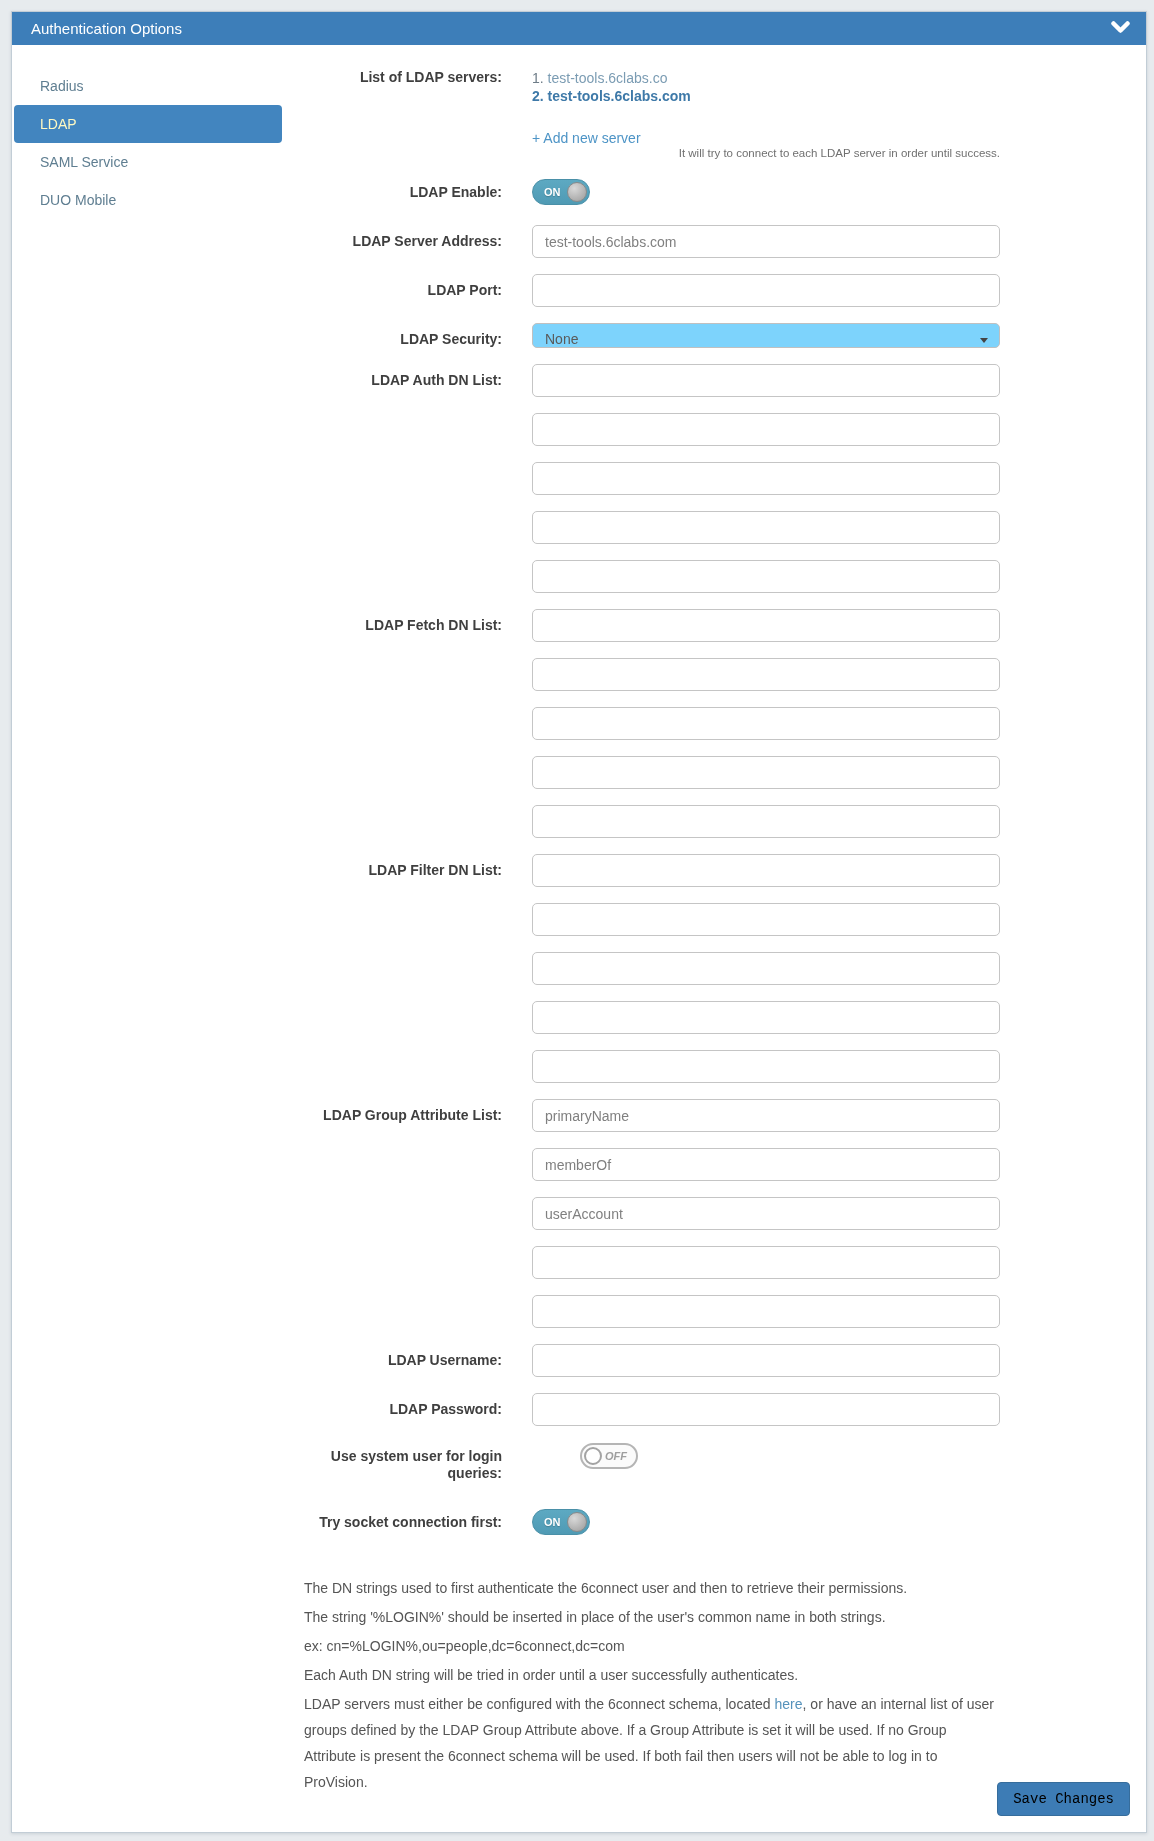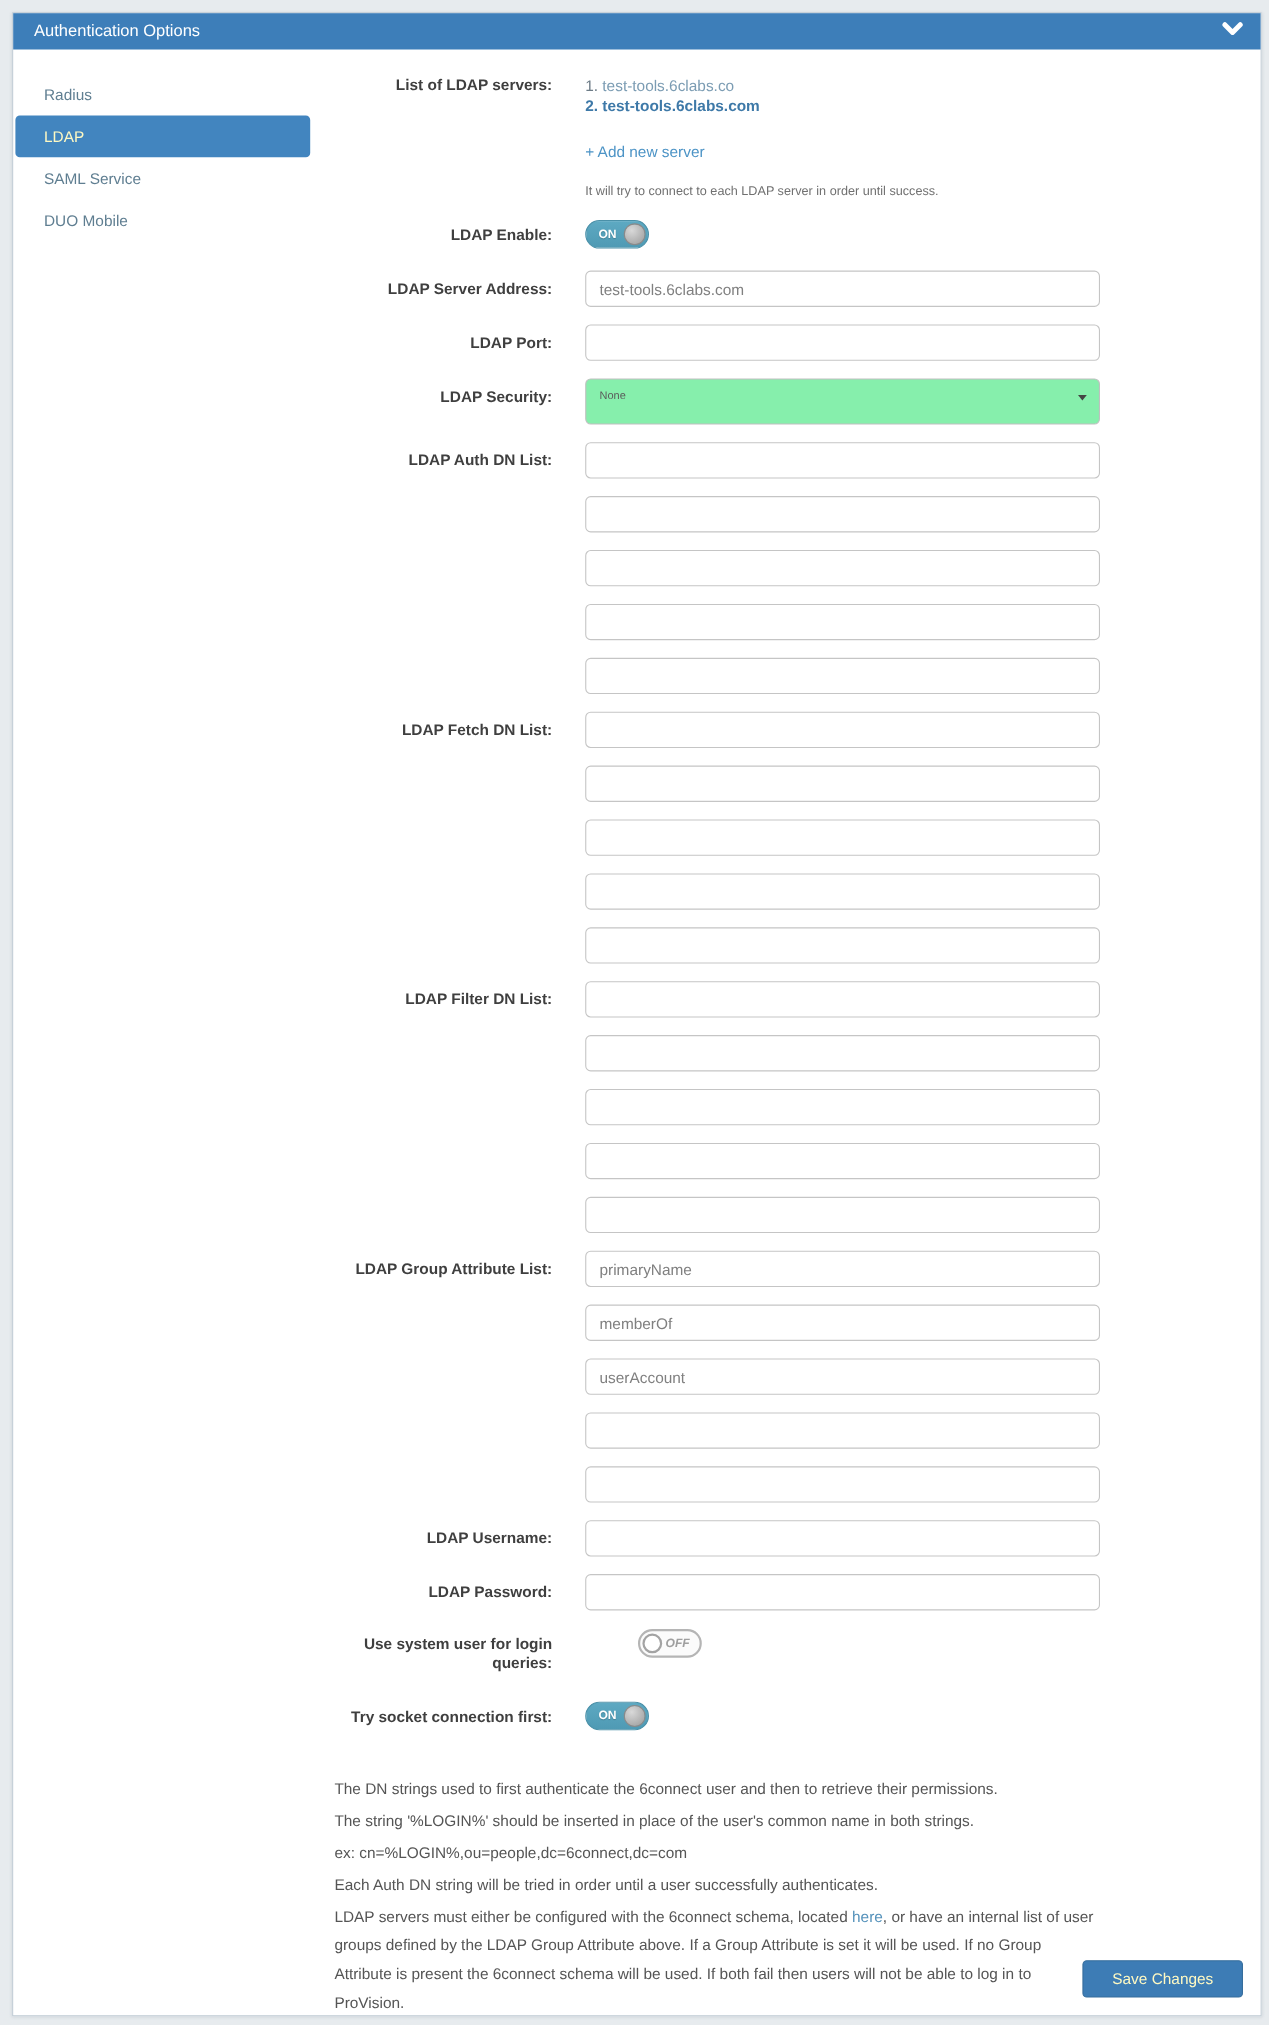--- a/index.html
+++ b/index.html
@@ -44,40 +44,40 @@
   .flabel.vtop { padding-top:0px; }
   .flabel.vtoggle { padding-top:5px; }
   .ffield { margin-left:30px; width:468px; position:relative; }
 
   input.tin {
     width:100%; height:33px; border:1px solid #c5c5c5; border-radius:5px;
     padding:0 12px; font-size:14px; color:#808080; background:#fff;
     font-family:"Liberation Sans", sans-serif; outline:none;
   }
   .selectbox {
-    width:100%; height:42px; border:1px solid #c0c0c0; border-radius:5px;
-    padding:0 12px; font-size:10px; color:#5a5a5a; background:#86efac;
+    width:100%; height:25px; border:1px solid #c0c0c0; border-radius:5px;
+    padding:0 12px; font-size:14px; color:#5a5a5a; background:#7dd3fc;
     line-height:31px; cursor:pointer; position:relative;
   }
   .caret {
     position:absolute; right:11px; top:14px; width:0; height:0;
     border-left:4px solid transparent; border-right:4px solid transparent;
     border-top:5px solid #444;
   }
 
   
   .srv-line { font-size:14px; line-height:18px; }
   .srv-line .num { color:#6d7c87; }
   .srv-link { color:#7b9cb3; text-decoration:none; cursor:pointer; }
   .srv-line.bold .num, .srv-line.bold .srv-link { color:#3e79a8; font-weight:bold; }
   .add-link {
     display:inline-block; margin-top:25px; font-size:14px;
     color:#4d94c6; text-decoration:none; cursor:pointer;
   }
-  .srv-note { margin-top:20px; font-size:11.5px; color:#707070; }
+  .srv-note { font-size:11.5px; color:#707070;text-align:right; }
 
   
   .toggle { position:relative; width:58px; height:26px; border-radius:13px; cursor:pointer; }
   .toggle.on {
     background:linear-gradient(#5da9c2,#4f9ab4);
     border:1px solid #4a90a8;
   }
   .toggle.on .tg-text {
     position:absolute; left:11px; top:6px; font-size:11px; font-weight:bold; color:#fff;
     text-shadow:0 1px 1px rgba(0,0,0,.2);
@@ -102,22 +102,22 @@
 
   
   .help { margin:40px 0 0 292px; width:690px; font-size:14px; color:#555555; }
   .help p { margin:0 0 3px 0; line-height:26px; }
   .help a { color:#5592bb; text-decoration:none; cursor:pointer; }
 
   
   .save-btn {
     position:absolute; right:16px; bottom:16px;
     background:#3d7cb5; border:1px solid #366d9c; border-radius:4px;
-    color:#fef9c3; font-size:14px; font-family:Liberation Sans, sans-serif;
-    padding:8px 26px; cursor:pointer;
+    color:#000000; font-size:14px; font-family:Liberation Mono, monospace;
+    padding:8px 15px; cursor:pointer;
   }
 </style>
 </head>
 <body>
 
 <div class="panel">
 
   <div class="panel-header">
     <span class="panel-title">Authentication Options</span>
     <span class="collapse-btn">

